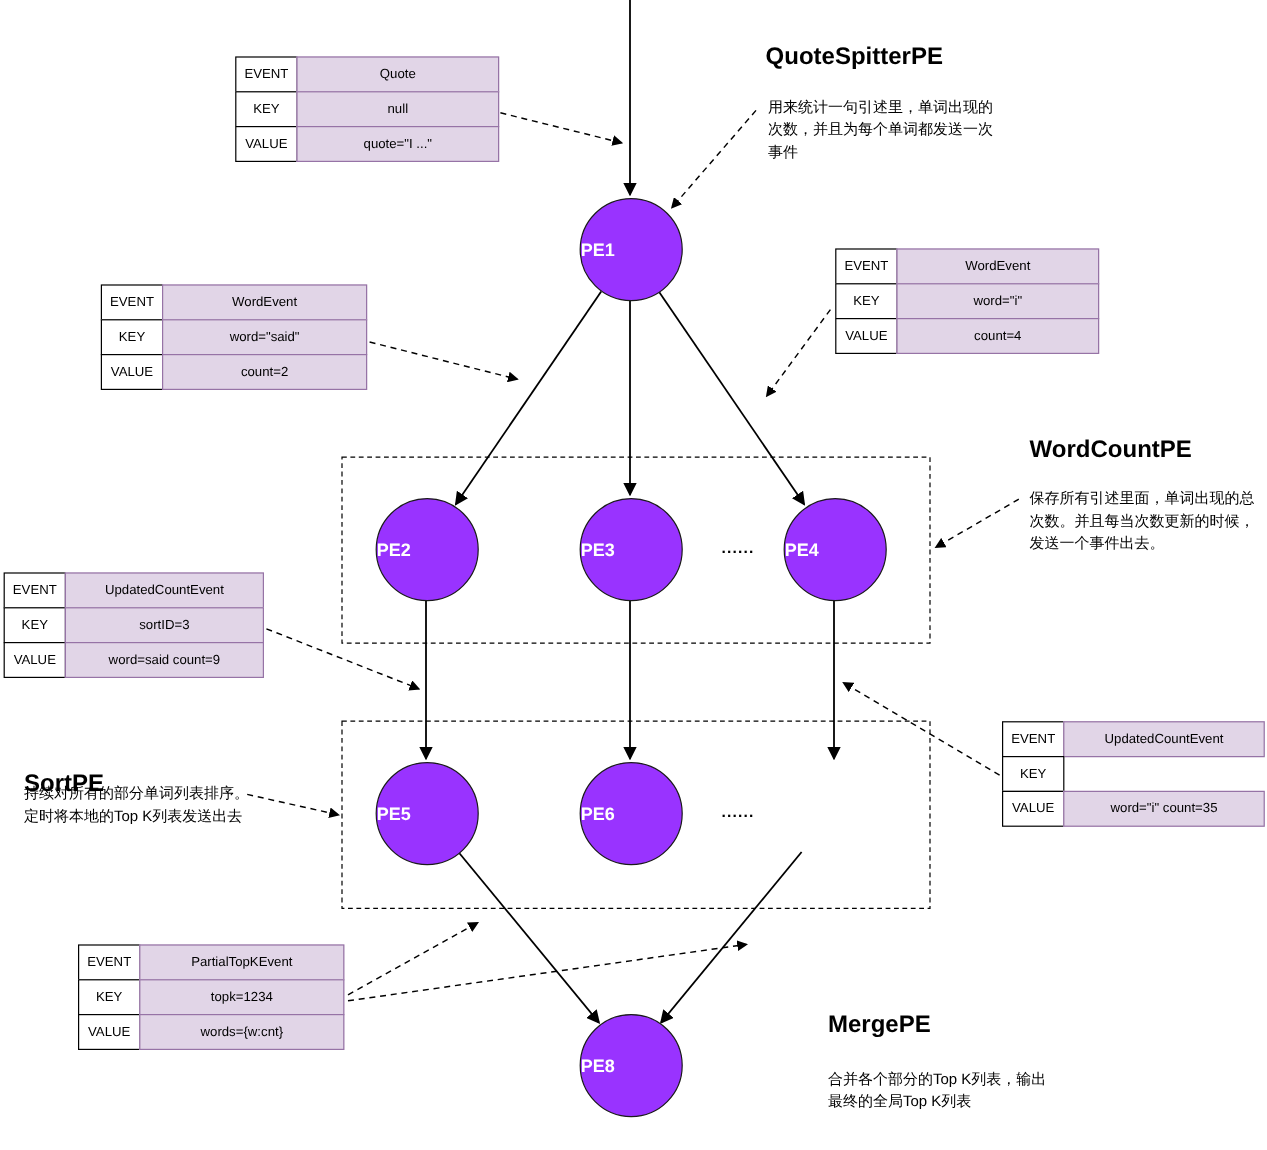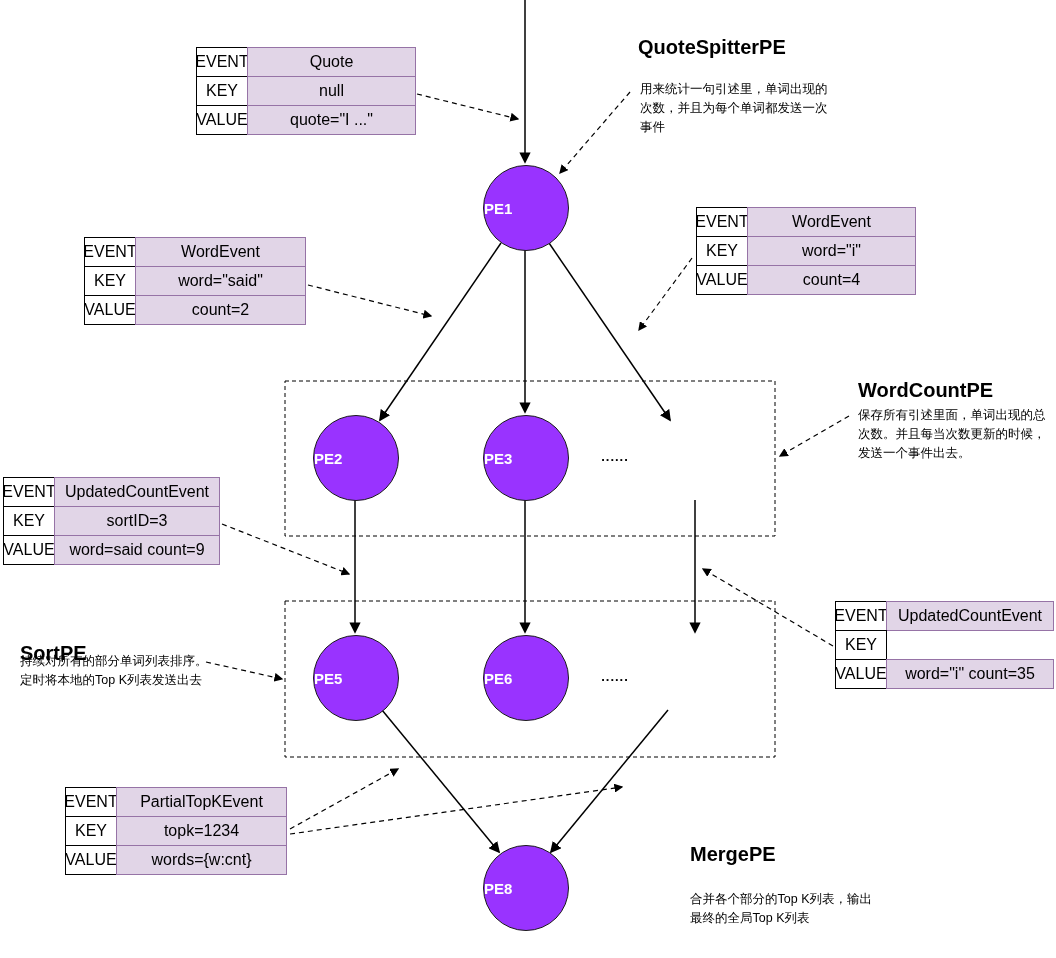--- a/index.html
+++ b/index.html
@@ -8,21 +8,21 @@
   #stage{position:absolute;inset:0;width:1056px;height:958px;}
   svg.wires{position:absolute;left:0;top:0;z-index:1;}
 
   
   .pe-node{position:absolute;width:84px;height:84px;border-radius:50%;
     background:var(--node-fill,#9933FF);border:1.5px solid #1a1a1a;
     display:flex;align-items:center;justify-content:flex-start;
     color:var(--node-text,#fff);font-weight:bold;font-size:15px;z-index:2;}
 
   
-  .etable{position:absolute;z-index:3;font-size:16px;}
+  .etable{position:absolute;z-index:3;font-size:11px;}
   .etable .row{display:flex;height:30px;}
   .etable .row + .row{margin-top:-1px;border-radius:14px;}
   .etable .lcell{width:50px;background:#ffffff;border:1px solid #000;
     display:flex;align-items:center;justify-content:center;flex:0 0 auto;}
   .etable .vcell{flex:1 1 auto;background:var(--tbl-fill,#E1D5E7);
     border:1px solid var(--tbl-border,#9673A6);margin-left:-1px;
     display:flex;align-items:center;justify-content:center;}
 
   .sec-title{position:absolute;font-size:20px;font-weight:bold;z-index:3;white-space:nowrap;}
   .desc{position:absolute;font-size:12.5px;line-height:1.5;white-space:pre-line;z-index:3;}
@@ -67,20 +67,23 @@
 
   <div class="pe-node" style="left:483px;top:165px">
       <span>PE1</span>
     </div>
   <div class="pe-node" style="left:313px;top:415px">
       <span>PE2</span>
     </div>
   <div class="pe-node" style="left:483px;top:415px">
       <span>PE3</span>
     </div>
+  <div class="pe-node" style="left:653px;top:415px">
+      <span>PE4</span>
+    </div>
   <div class="pe-node" style="left:313px;top:635px">
       <span>PE5</span>
     </div>
   <div class="pe-node" style="left:483px;top:635px">
       <span>PE6</span>
     </div>
   <div class="pe-node" style="left:483px;top:845px">
       <span>PE8</span>
     </div>
 
@@ -174,21 +177,21 @@
         <div class="lcell">VALUE</div>
         <div class="vcell">words={w:cnt}</div>
       </div>
   </div>
 
   <div class="sec-title" style="left:638px;top:36px">QuoteSpitterPE</div>
   <div class="desc" style="left:640px;top:80px;width:232px">用来统计一句引述里，单词出现的
 次数，并且为每个单词都发送一次
 事件</div>
 
-  <div class="sec-title" style="left:858px;top:379px">WordCountPE</div>
+  <div class="sec-title" style="left:858px;top:364px">WordCountPE</div>
   <div class="desc" style="left:858px;top:406px;width:232px">保存所有引述里面，单词出现的总
 次数。并且每当次数更新的时候，
 发送一个事件出去。</div>
 
   <div class="sec-title" style="left:20px;top:642px">SortPE</div>
   <div class="desc" style="left:20px;top:652px;width:240px">持续对所有的部分单词列表排序。
 定时将本地的Top K列表发送出去</div>
 
   <div class="sec-title" style="left:690px;top:843px">MergePE</div>
   <div class="desc" style="left:690px;top:890px;width:232px">合并各个部分的Top K列表，输出

